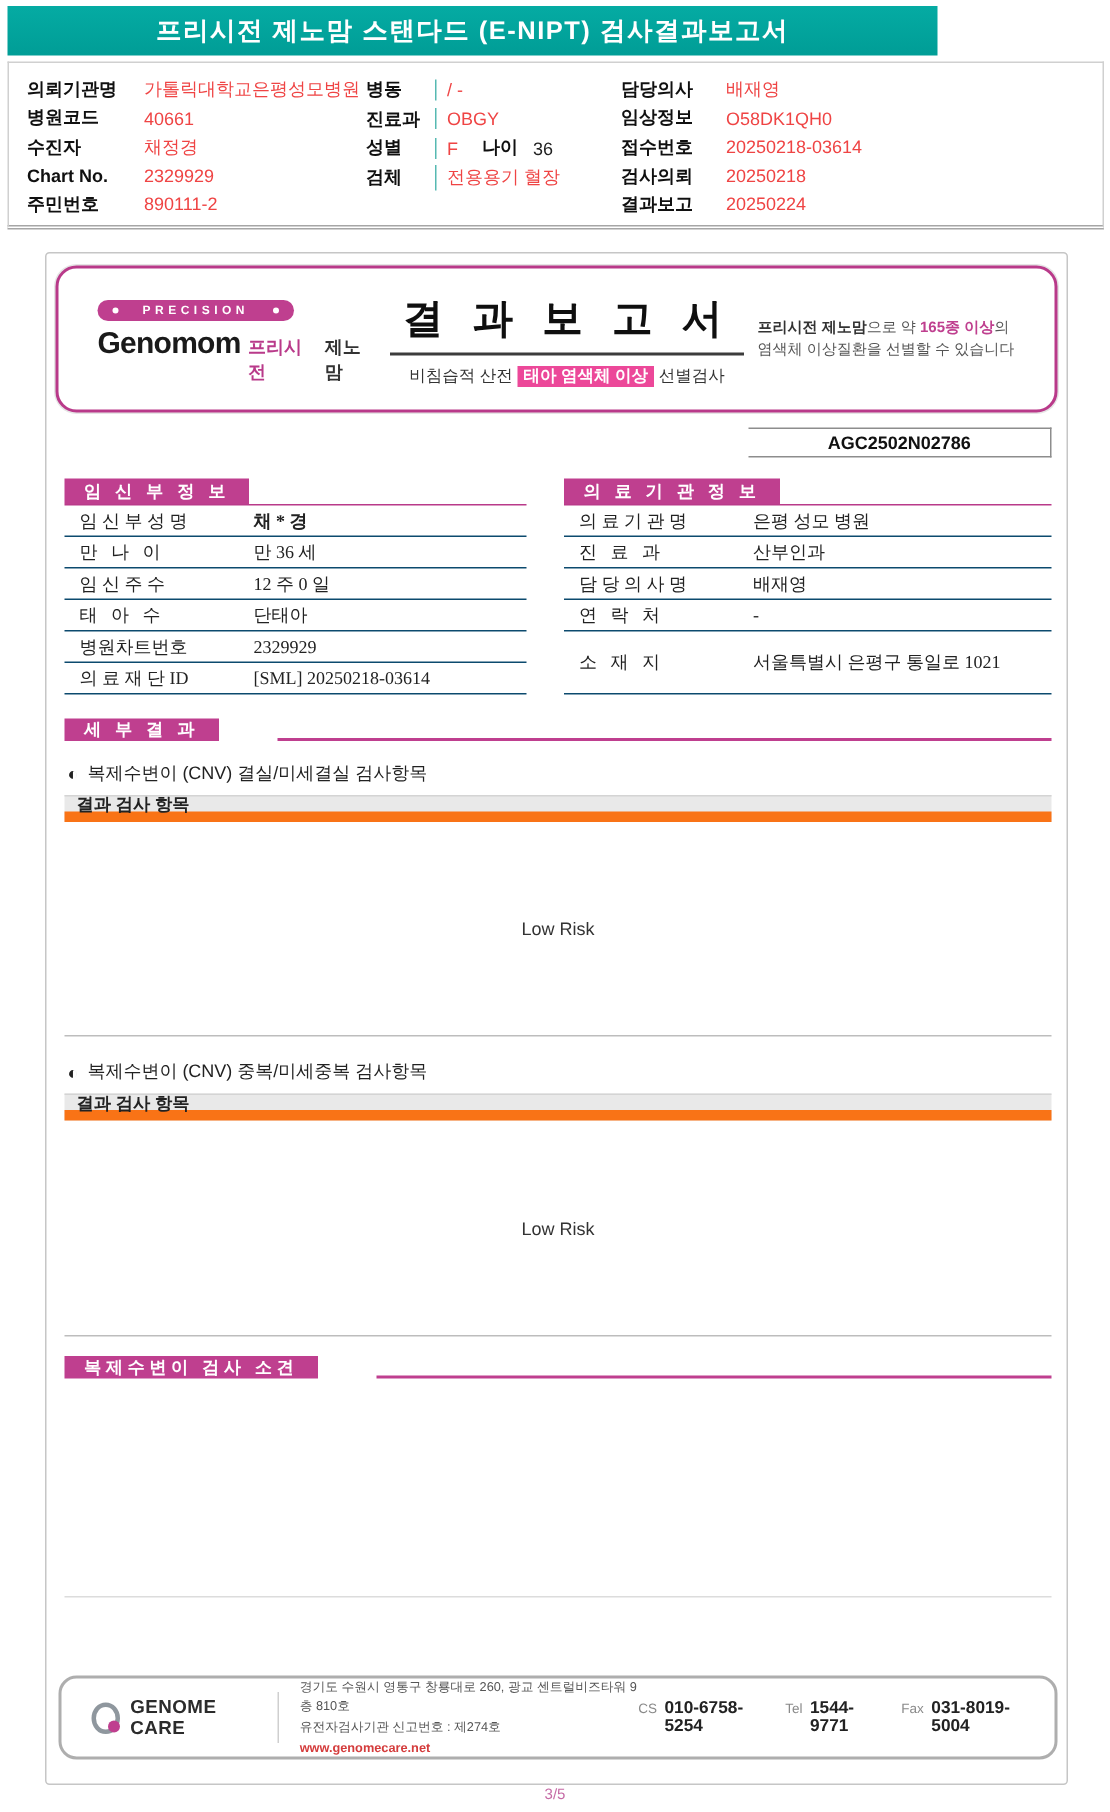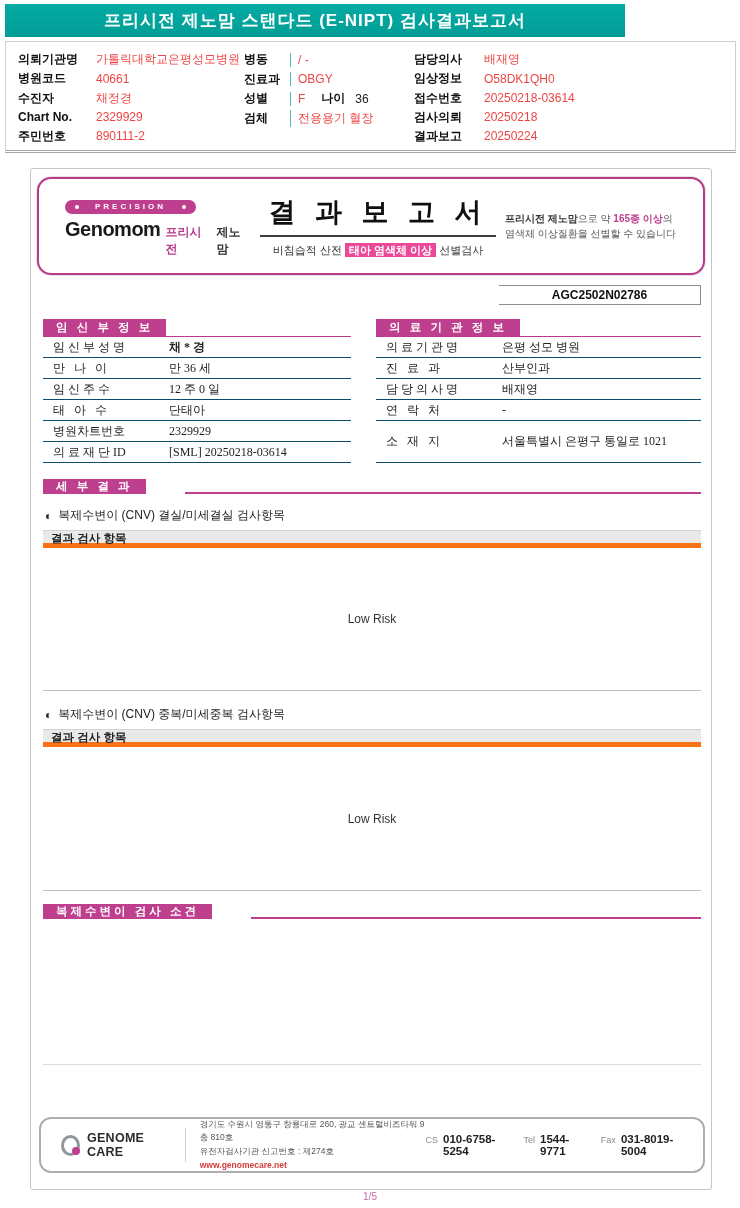--- a/index.html
+++ b/index.html
@@ -84,22 +84,22 @@
   #sec-detail { top:306px; }
   #sec-finding { top:731px; }
 
   .cnv-heading { position:absolute; left:14px; width:656px; font-size:12px; color:#222;
     display:flex; align-items:center; gap:6px; }
   #cnv-heading-1 { top:338px; }
   #cnv-heading-2 { top:537px; }
   .half-icon { font-size:12px; color:#222; line-height:1; }
 
   .result-bar { position:absolute; left:12px; width:658px; height:18px; background:#e9e9e9;
-    display:flex; padding-left:8px; font-size:11.5px; font-weight:bold; color:#222;
-    border-top:1px solid #d4d4d4; border-bottom:5px solid #f97316; }
+    display:flex; align-items:center; padding-left:8px; font-size:11.5px; font-weight:bold; color:#222;
+    border-top:1px solid #d4d4d4; border-bottom:7px solid #f97316; }
   #result-bar-1 { top:361px; }
   #result-bar-2 { top:560px; }
 
   .result-area { position:absolute; left:12px; width:658px; display:flex; align-items:center;
     justify-content:center; font-size:12px; color:#333; border-bottom:1px solid #bdbdbd; }
   #result-area-1 { top:379px; height:143px; }
   #result-area-2 { top:578px; height:144px; }
 
   .faint-line { position:absolute; left:12px; top:895px; width:658px; border-bottom:1px solid #dcdcdc; }
 
@@ -342,14 +342,14 @@
             <span class="f-cvalue">1544-9771</span>
           </div>
         <div class="f-contact">
             <span class="f-clabel">Fax</span>
             <span class="f-cvalue">031-8019-5004</span>
           </div>
       </div>
     </div>
   </div>
 
-  <div class="page-num">1/5</div>
+  <div class="page-num">3/5</div>
 </div>
 
 </body></html>

